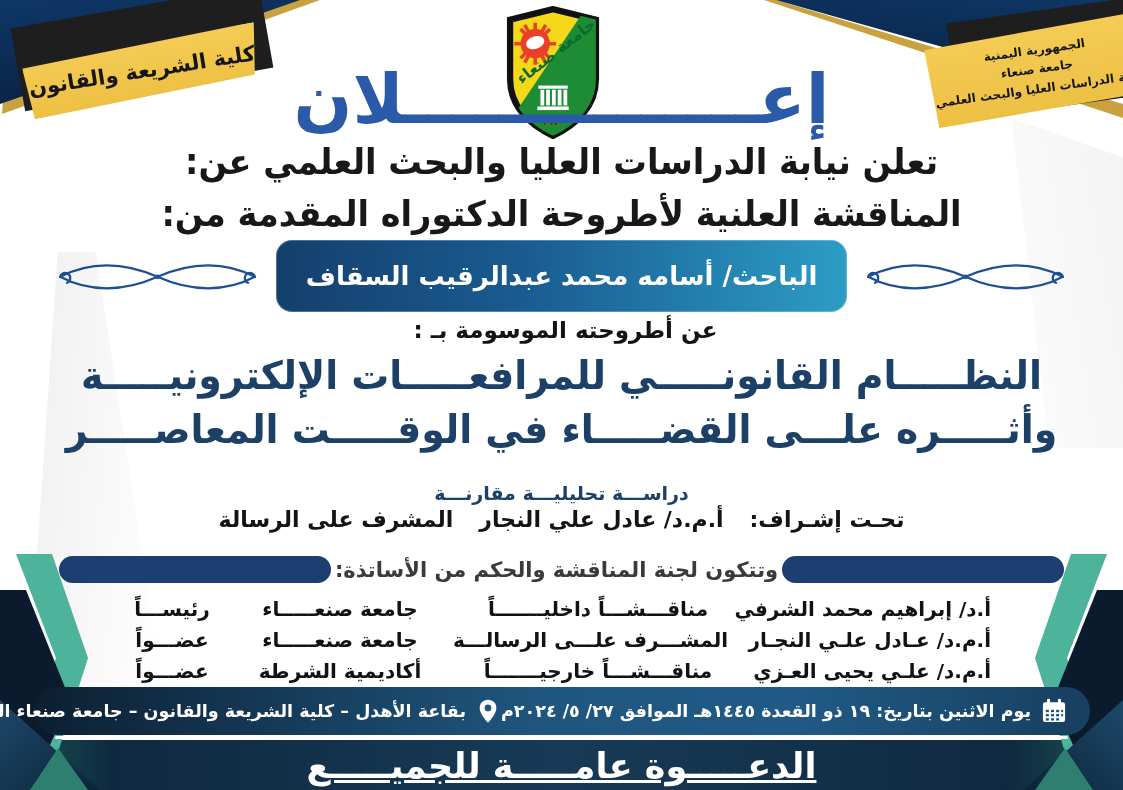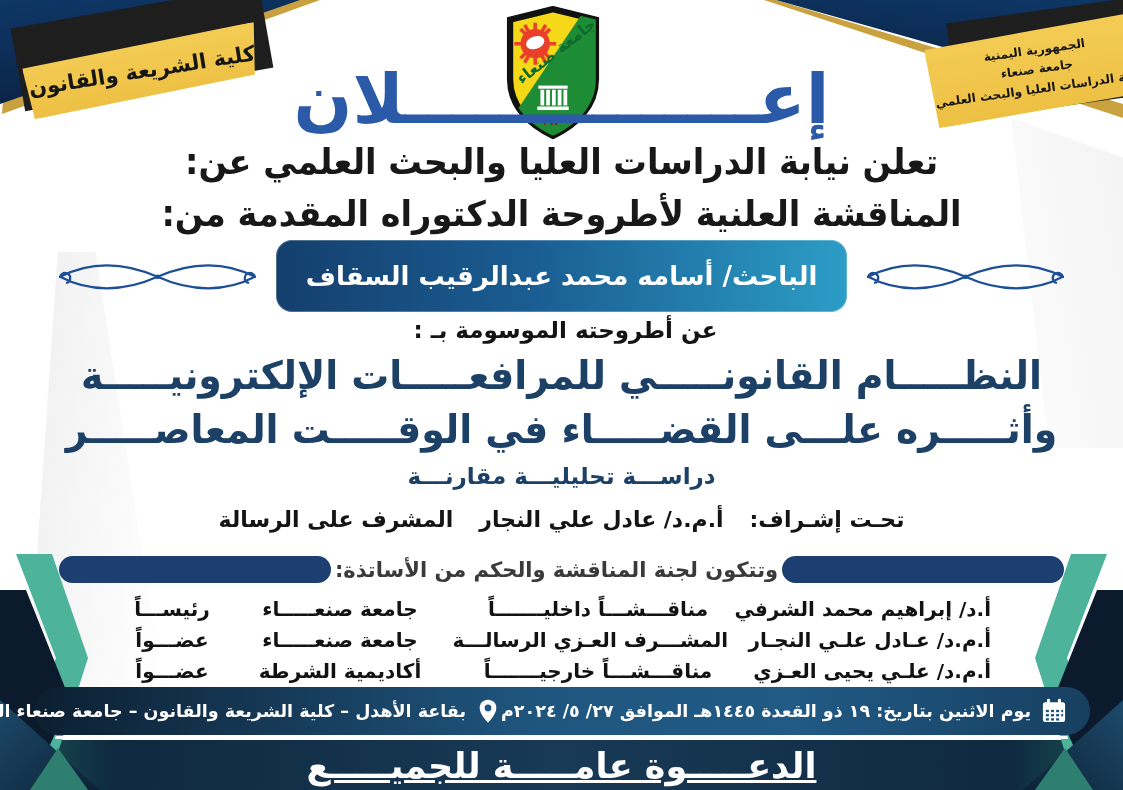--- a/index.html
+++ b/index.html
@@ -37,21 +37,21 @@
   .logo{ position:absolute; left:500px; top:6px; z-index:4; }
   
   .line{ position:absolute; left:0; right:0; text-align:center; white-space:nowrap;
     font-weight:bold; z-index:5; }
   .announce{ top:66px; font-size:69px; line-height:66px; color:#2a5aa8; }
   .h1{ top:137px; font-size:35px; line-height:50px; color:#181818; transform:scaleX(.96); }
   .h2{ top:189px; font-size:35px; line-height:50px; color:#181818; transform:scaleX(.96); }
   .intro{ top:317px; font-size:23px; color:#141414;padding-left:8px; }
   .t1{ top:348px; font-size:39px; line-height:56px; color:#1c4066; transform:scaleX(.97);}
   .t2{ top:402px; font-size:39px; line-height:56px; color:#1c4066; transform:scaleX(.97);}
-  .subtitle{ top:463px; font-size:23px; color:#1c4066; }
+  .subtitle{ top:482px; font-size:19px; color:#1c4066; }
   
   .researcher-row{ position:absolute; top:244px; left:0; right:0; height:64px; z-index:5;
     display:flex; align-items:center; justify-content:center; gap:16px; }
   .pill{ height:72px; border-radius:16px; padding:0 30px; display:flex; align-items:center;
     background:linear-gradient(90deg,#143f6d 0%,#1a5d92 45%,#2c9dc6 100%);
     color:#fff; font-weight:bold; font-size:26px; white-space:nowrap;
     box-shadow:inset 0 0 0 1px rgba(255,255,255,.25); }
   .flourish{ width:205px; height:44px; flex:0 0 auto; }
   
   .supervision{ position:absolute; top:507px; left:0; right:0; z-index:5;
@@ -203,21 +203,21 @@
     <span class="bar-pill l"></span>
   </div>
 
   <div class="committee">
     <div class="cell name">أ.د/ إبراهيم محمد الشرفي</div>
     <div class="cell role">مناقـــشـــاً داخليـــــــاً</div>
     <div class="cell inst">جامعة صنعـــــاء</div>
     <div class="cell pos">رئيســـاً</div>
 
     <div class="cell name">أ.م.د/ عـادل علـي النجـار</div>
-    <div class="cell role">المشـــرف العـزي الرسالـــة</div>
+    <div class="cell role">المشـــرف علـــى الرسالـــة</div>
     <div class="cell inst">جامعة صنعـــــاء</div>
     <div class="cell pos">عضـــواً</div>
 
     <div class="cell name">أ.م.د/ علـي يحيى العـزي</div>
     <div class="cell role">مناقـــشـــاً خارجيـــــــاً</div>
     <div class="cell inst">أكاديمية الشرطة</div>
     <div class="cell pos">عضـــواً</div>
   </div>
 
   <svg class="chevrons chev-left" width="125" height="240" viewBox="0 0 125 240">

